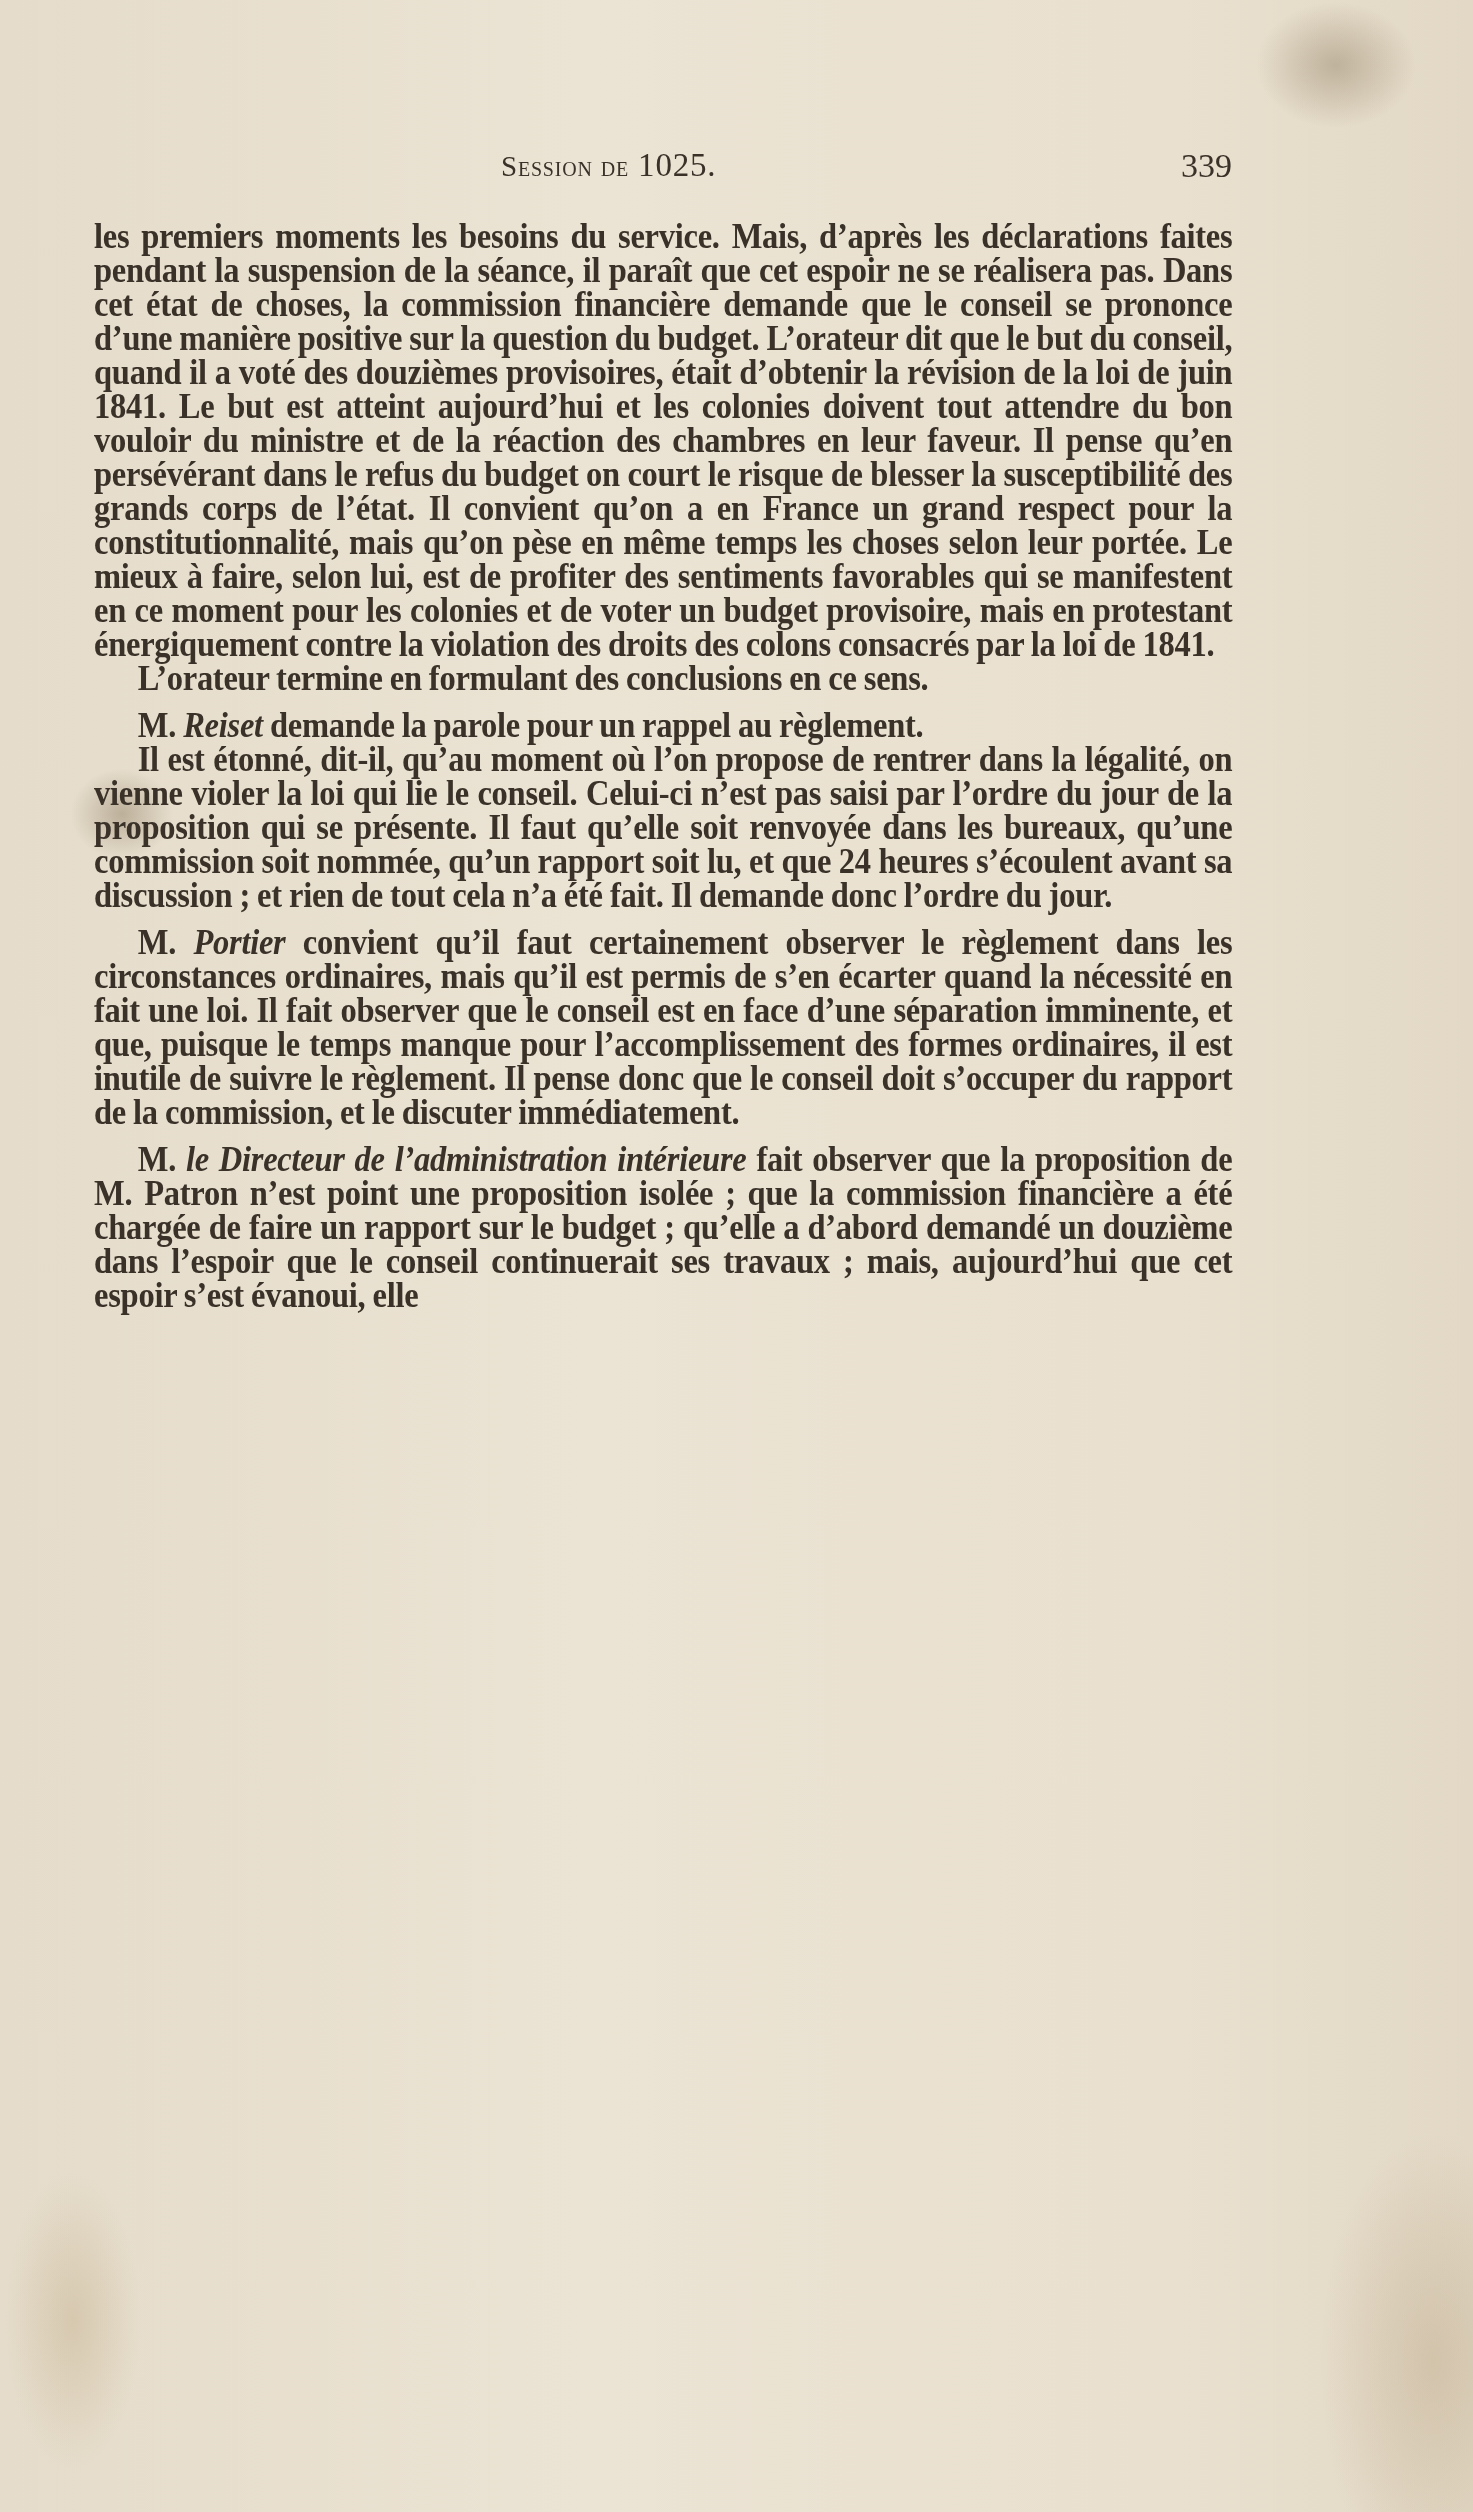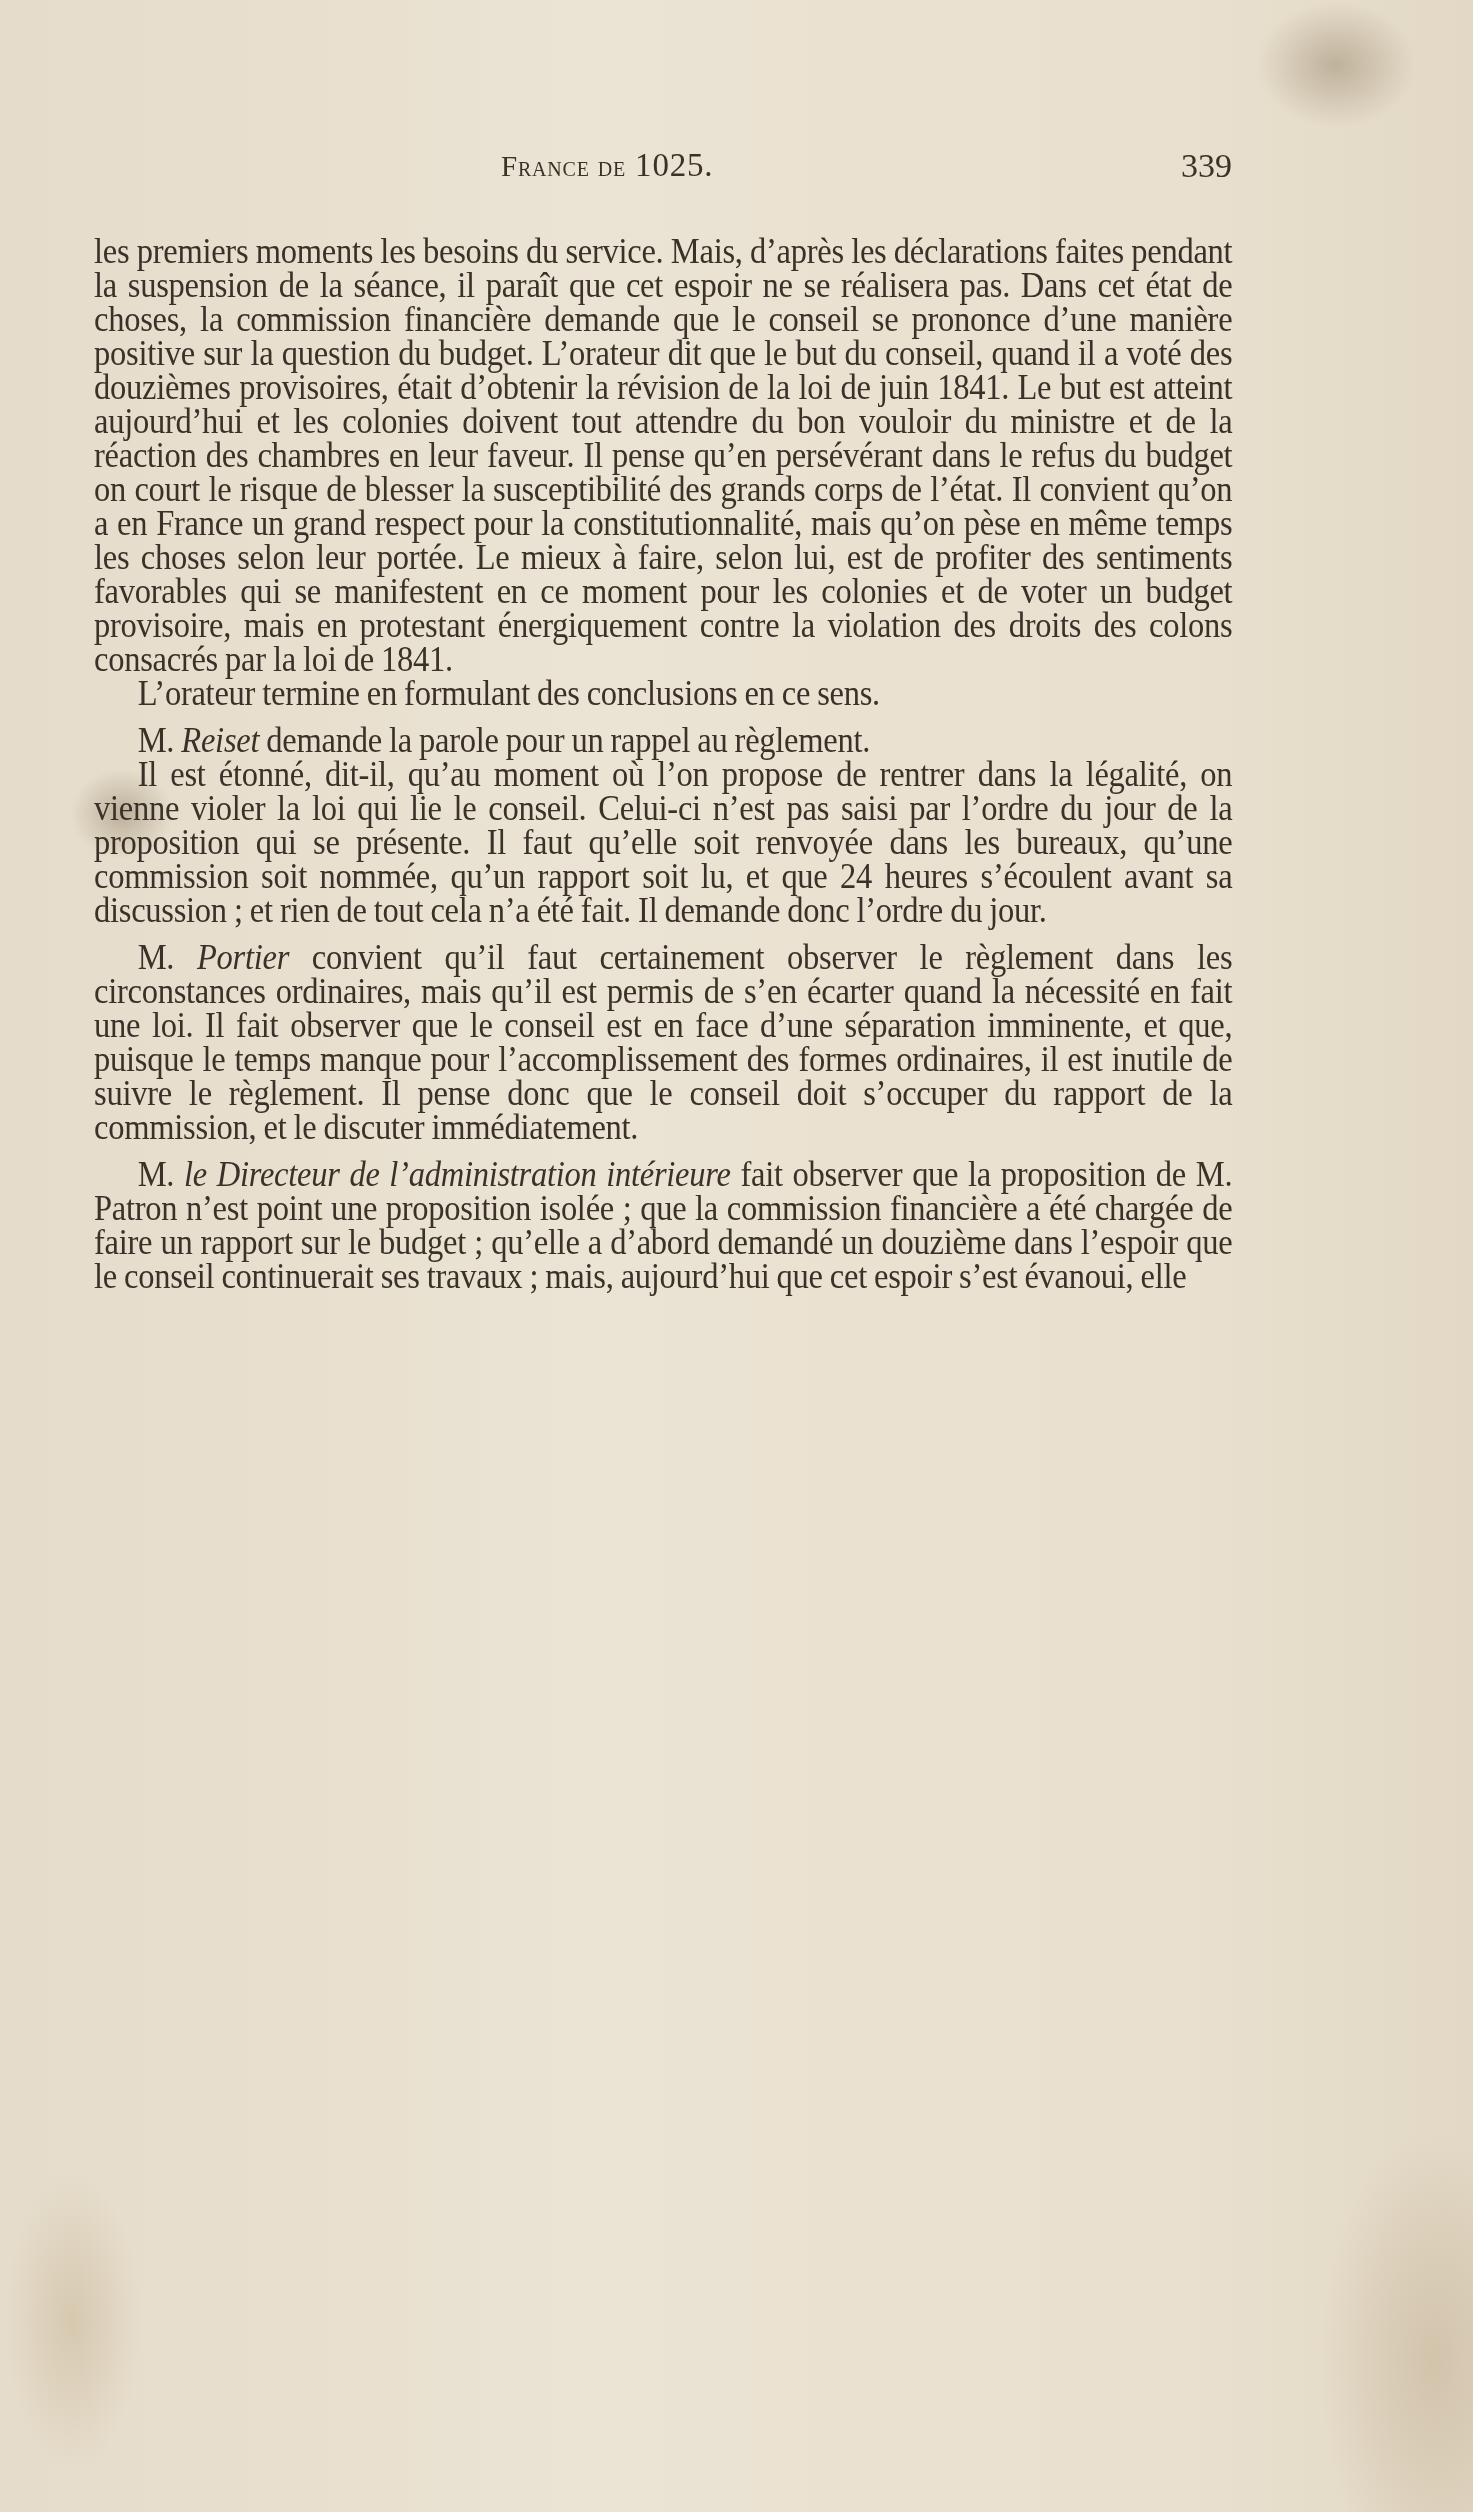--- a/index.html
+++ b/index.html
@@ -21,37 +21,37 @@
     position: relative; height: 49px;
   }
   .running-title {
     position: absolute; left: 407px; top: 0;
     font-size: 33px; letter-spacing: 0.8px;
   }
   .running-title .sc { font-variant: small-caps; font-size: 29px; }
   .page-number {
     position: absolute; right: 0; top: 0; font-size: 34px;
   }
-  .body { margin-top: 39px; }
+  .body { margin-top: 24px; font-weight: bold; }
   .para {
     margin: 0; font-size: 35px; line-height: 34px;
     text-align: justify; text-align-last: left;
     letter-spacing: -0.3px; word-spacing: -0.8px;
     transform: scaleX(0.93); transform-origin: left top; width: 1224px;
   }
   .para.indent { text-indent: 47px; }
   .para.gap { margin-top: 13px; }
   .speaker { font-style: italic; }
 </style>
 </head>
 <body>
 
 <div class="page">
   <div class="running-head">
-    <span class="running-title"><span class="sc">France de</span><span> 1025.</span></span>
+    <span class="running-title"><span class="sc">Session de</span><span> 1025.</span></span>
     <span class="page-number">339</span>
   </div>
 
   <div class="body">
     <p class="para"><span>les premiers moments les besoins du service. Mais, d’après les déclarations faites pendant la suspension de la séance, il paraît que cet espoir ne se réalisera pas. Dans cet état de choses, la commission financière demande que le conseil se prononce d’une manière positive sur la question du budget. L’orateur dit que le but du conseil, quand il a voté des douzièmes provisoires, était d’obtenir la révision de la loi de juin 1841. Le but est atteint aujourd’hui et les colonies doivent tout attendre du bon vouloir du ministre et de la réaction des chambres en leur faveur. Il pense qu’en persévérant dans le refus du budget on court le risque de blesser la susceptibilité des grands corps de l’état. Il convient qu’on a en France un grand respect pour la constitutionnalité, mais qu’on pèse en même temps les choses selon leur portée. Le mieux à faire, selon lui, est de profiter des sentiments favorables qui se manifestent en ce moment pour les colonies et de voter un budget provisoire, mais en protestant énergiquement contre la violation des droits des colons consacrés par la loi de 1841.</span></p>
 
     <p class="para indent"><span>L’orateur termine en formulant des conclusions en ce sens.</span></p>
 
     <p class="para indent gap"><span>M. </span><span class="speaker">Reiset</span><span> demande la parole pour un rappel au règlement.</span></p>
 

